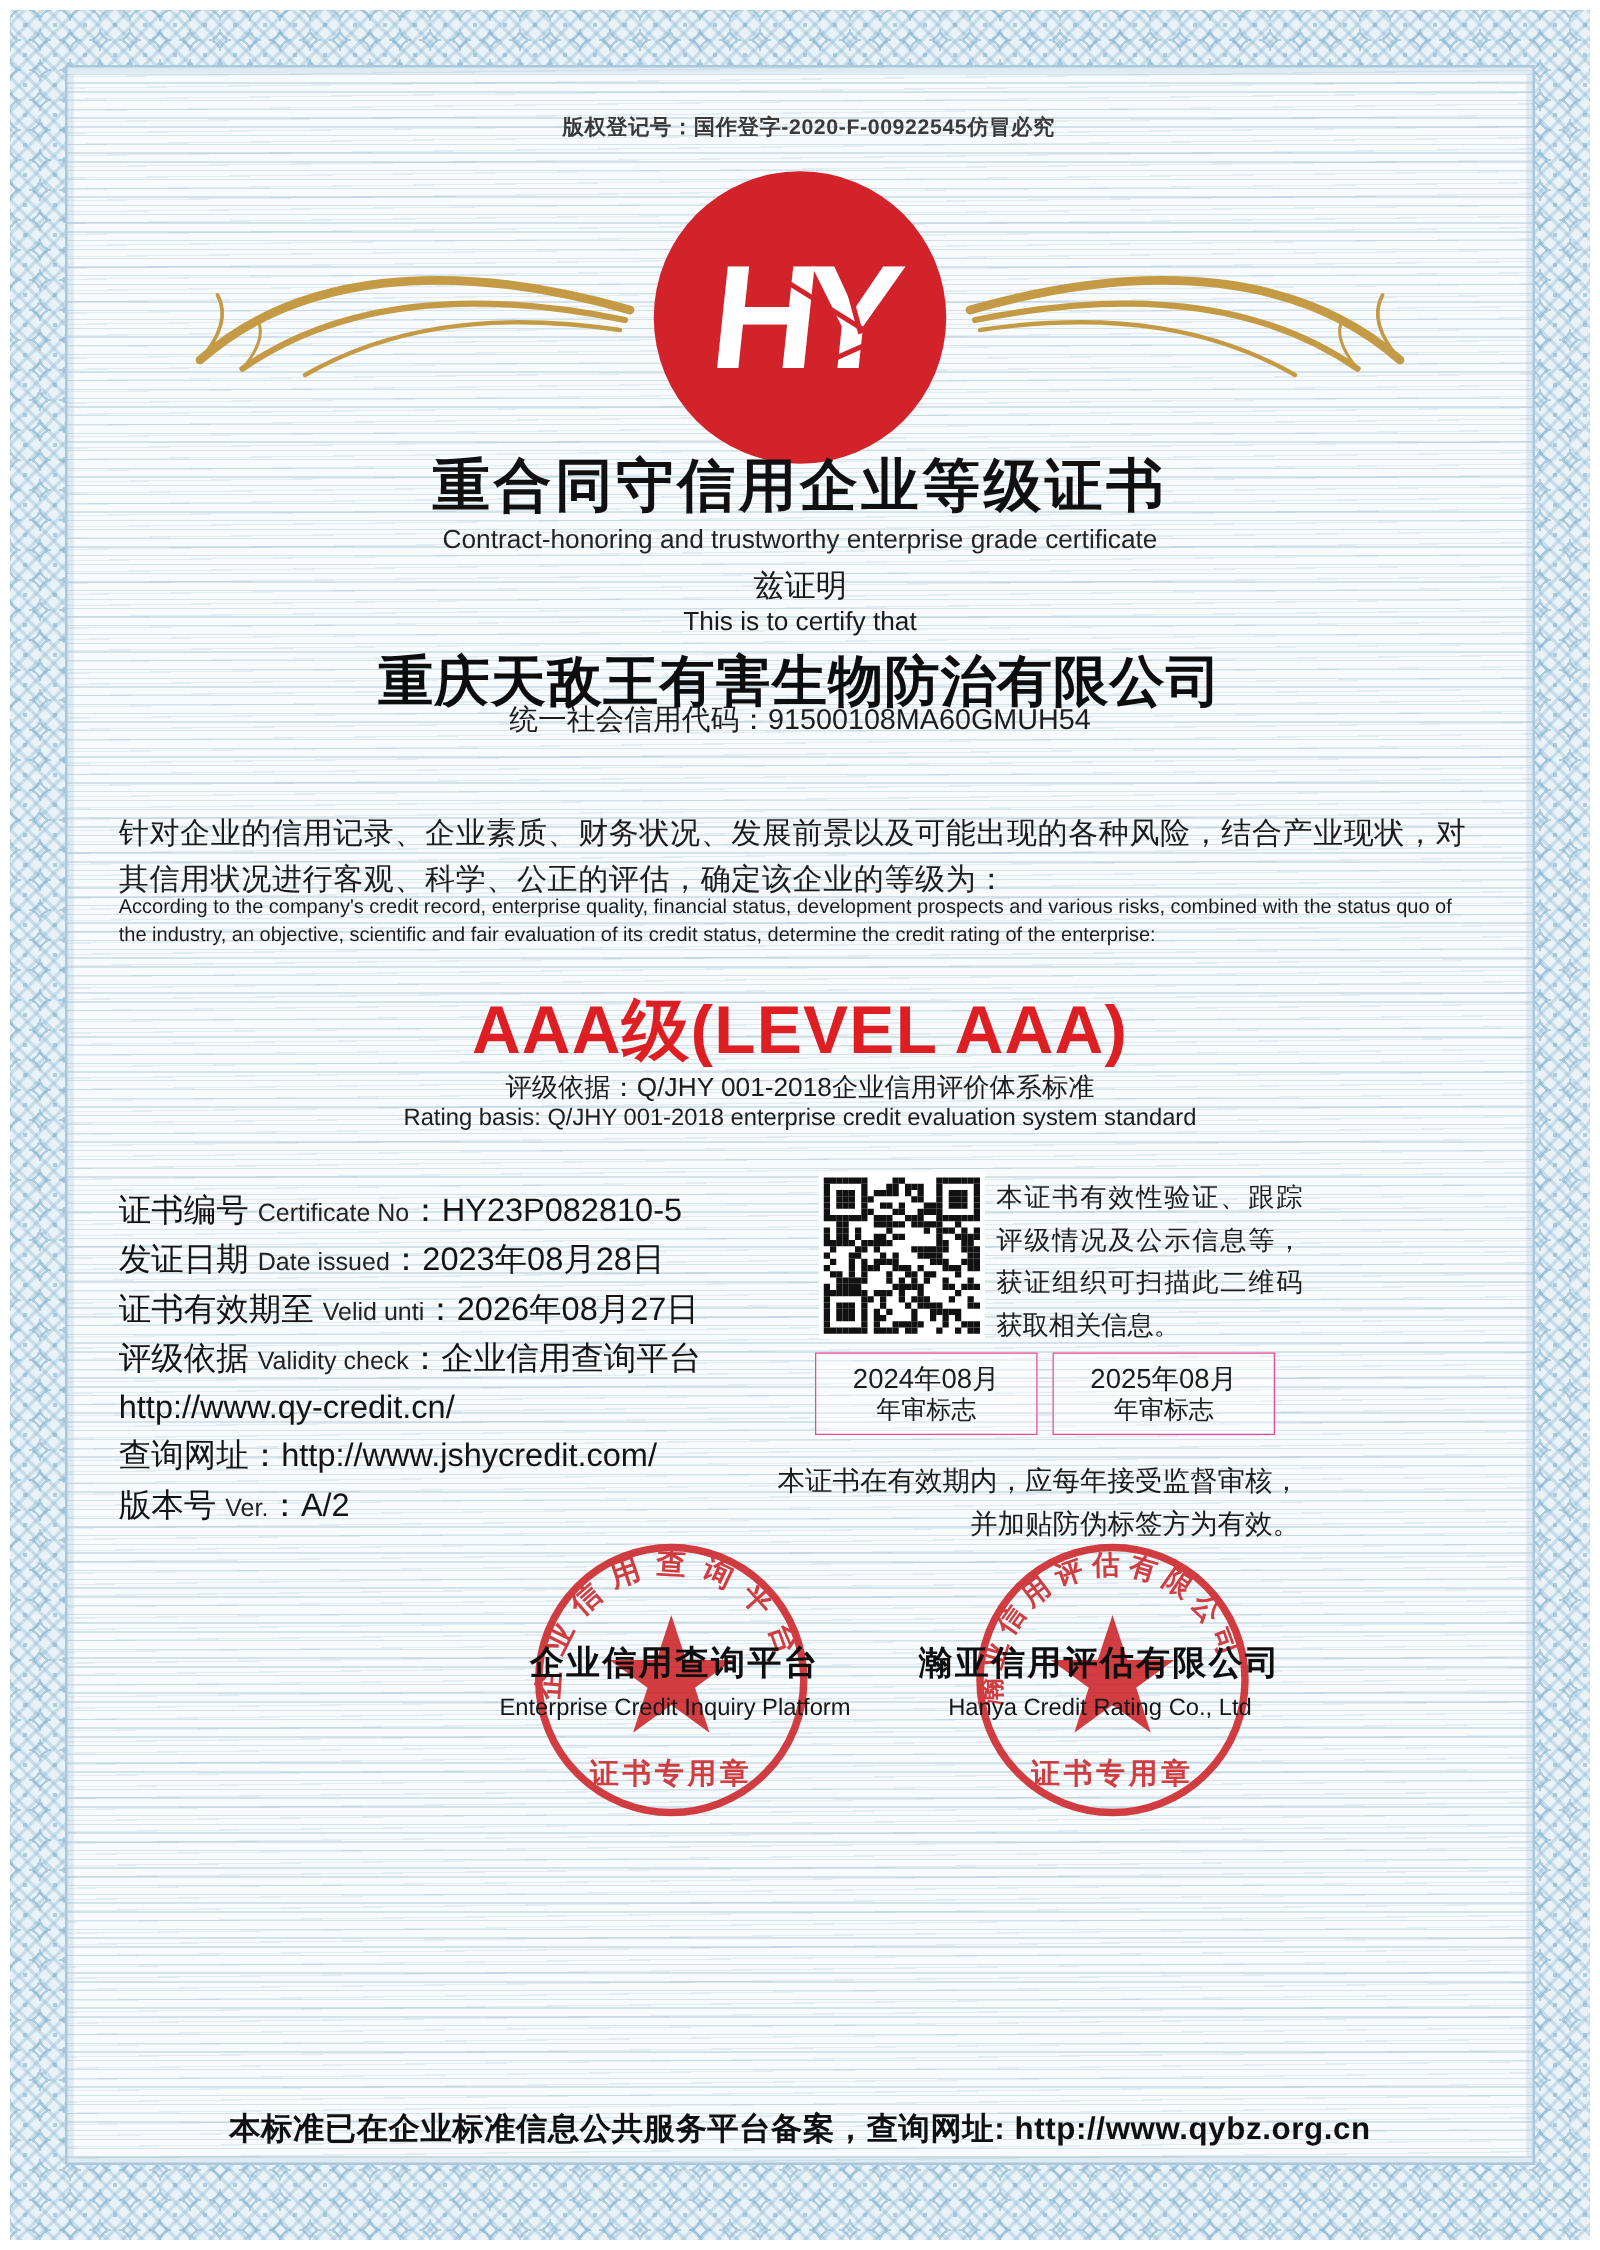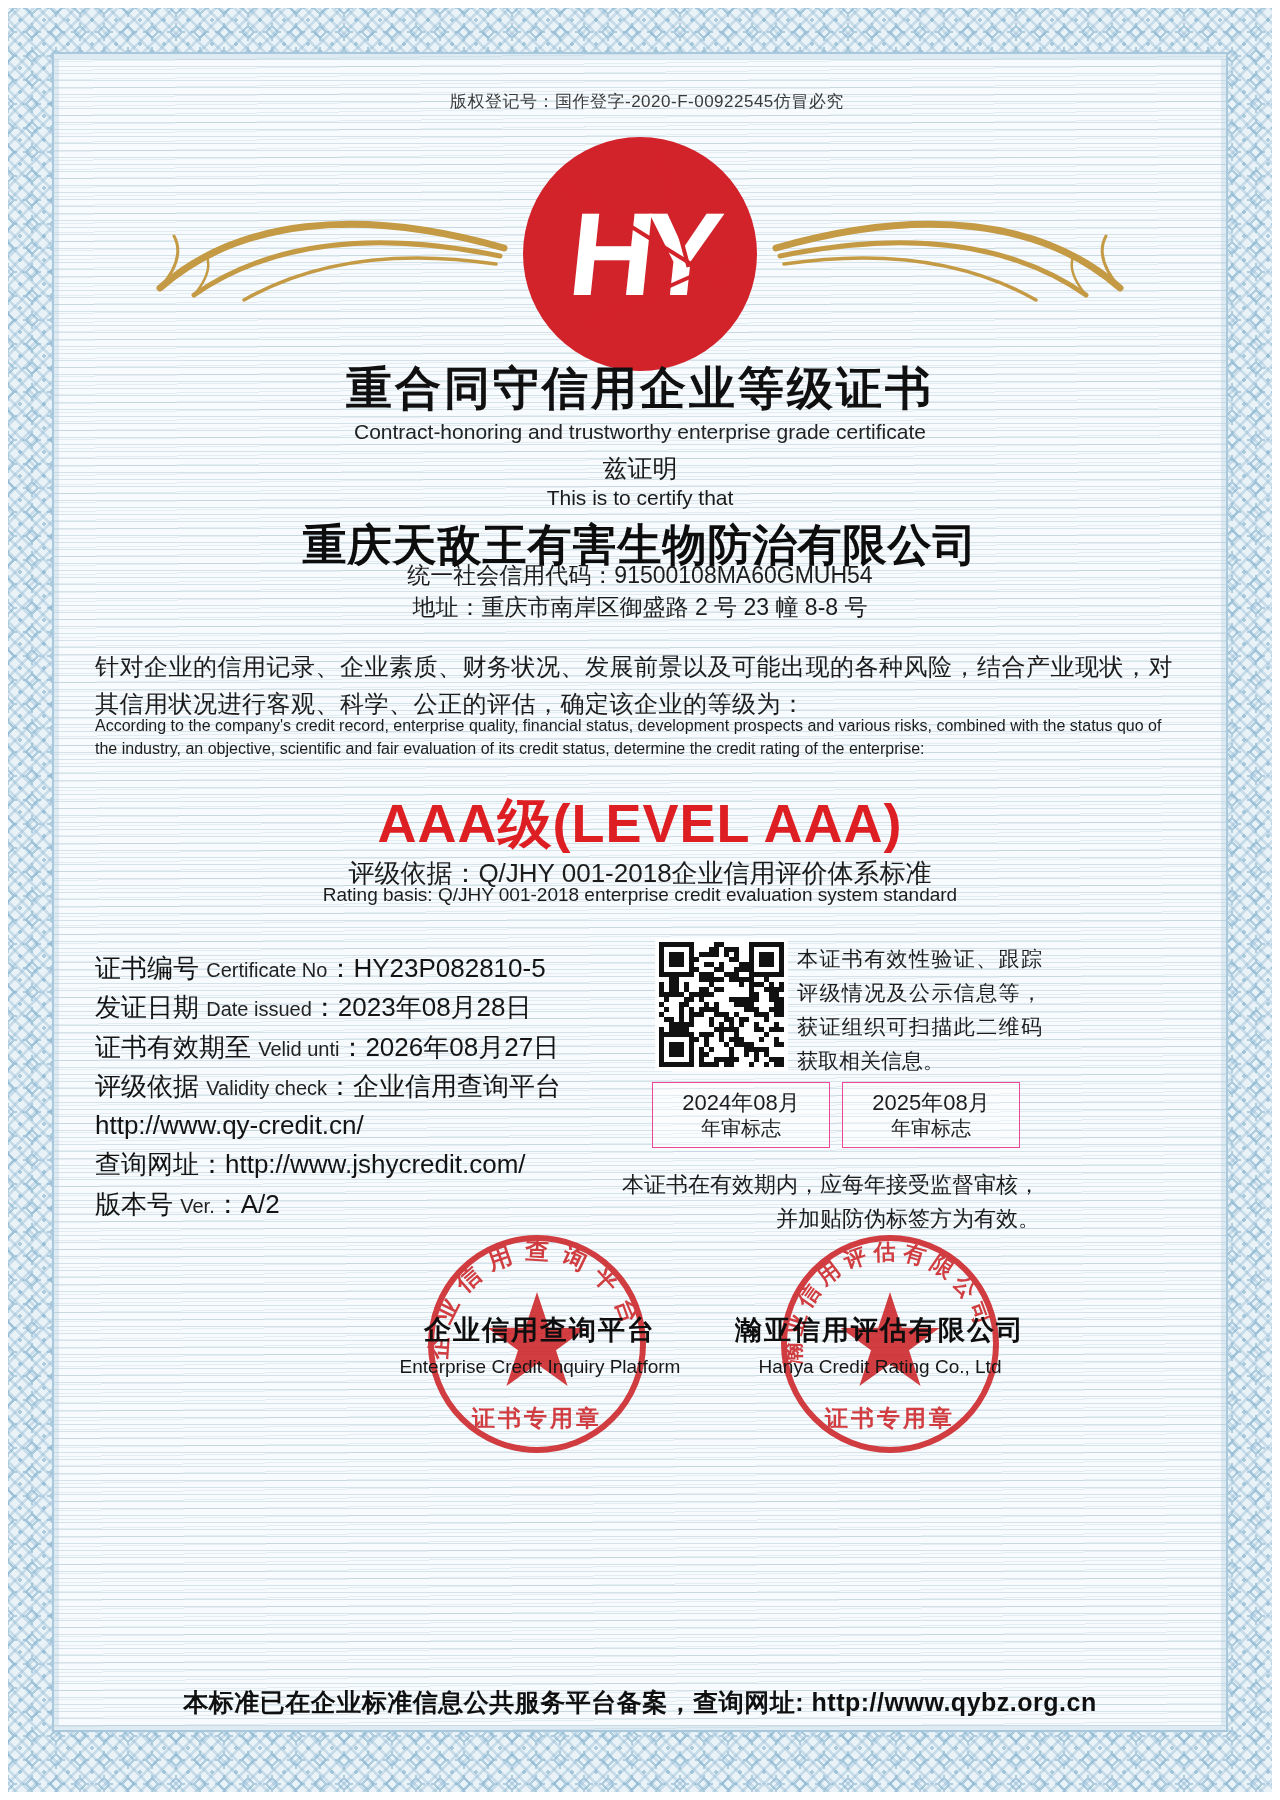--- a/index.html
+++ b/index.html
@@ -14,21 +14,21 @@
     background-size:24px 24px,14px 14px,14px 14px;}
   
   .paper{position:absolute;left:52px;right:52px;top:52px;bottom:68px;background:#f7fbfd;
     background-image:
       repeating-linear-gradient(180deg, rgba(122,160,182,.28) 0 1px, rgba(122,160,182,0) 1px 7px),
       repeating-linear-gradient(179.3deg, rgba(122,160,182,.16) 0 1px, rgba(122,160,182,0) 1px 9px);
     box-shadow:inset 0 0 0 2px #a9c8db, inset 0 0 0 7px rgba(169,200,219,.30);}
   .abs{position:absolute;}
   .ctr{left:0;right:0;text-align:center;}
 
-  .copyright{top:90px;left:450px;font-size:17px;font-weight:400;color:#3a3a3a;letter-spacing:.5px;}
+  .copyright{top:90px;left:450px;font-size:17px;font-weight:700;color:#3a3a3a;letter-spacing:.5px;}
 
   
   .logo-circle{left:523px;top:137px;width:234px;height:234px;border-radius:50%;background:#d2222a;
     display:flex;align-items:center;justify-content:center;overflow:hidden;}
   .logo-text{font-size:118px;font-weight:bold;color:#fff;letter-spacing:-12px;transform:skewX(-6deg);line-height:1;}
   .crack{position:absolute;background:#d2222a;height:4px;}
   .crack1{width:200px;left:20px;top:95px;transform:rotate(32deg);}
   .crack2{width:160px;left:60px;top:150px;transform:rotate(-24deg);}
   .crack3{width:120px;left:90px;top:70px;transform:rotate(75deg);}
 
@@ -42,21 +42,21 @@
   .certify-en{top:486px;font-size:21px;color:#1a1a1a;}
   .company{top:516px;font-size:44px;font-weight:bold;color:#0d0d0d;letter-spacing:1px;}
   .code-line{top:560px;font-size:23px;}
   .addr-line{top:592px;font-size:23px;}
 
   .para{left:95px;right:92px;text-align:left;}
   .para-zh{top:648px;font-size:24px;line-height:1.55;letter-spacing:.5px;}
   .para-en{top:714px;font-size:16px;line-height:1.45;}
 
   .rating{top:788px;font-size:54px;font-weight:bold;color:#dd1f23;letter-spacing:1px;}
-  .basis-zh{top:856px;font-size:26px;}
+  .basis-zh{top:856px;font-size:21px;}
   .basis-en{top:884px;font-size:19px;}
 
   .details{left:95px;top:952px;width:545px;}
   .drow{margin-bottom:6px;font-size:26px;line-height:1.28;white-space:nowrap;}
   .drow .zh{font-size:26px;color:#141414;}
   .drow .en{font-size:20px;color:#222;}
   .drow .val{font-size:26px;color:#141414;}
 
   .qr{left:655px;top:938px;width:133px;height:133px;background:#fff;padding:0;}
   .qr svg{display:block;}
@@ -116,21 +116,20 @@
     <span class="crack crack2"></span>
     <span class="crack crack3"></span>
   </div>
 
   <div class="abs ctr title-zh">重合同守信用企业等级证书</div>
   <div class="abs ctr title-en">Contract-honoring and trustworthy enterprise grade certificate</div>
   <div class="abs ctr certify-zh">兹证明</div>
   <div class="abs ctr certify-en">This is to certify that</div>
   <div class="abs ctr company">重庆天敌王有害生物防治有限公司</div>
   <div class="abs ctr code-line">统一社会信用代码：91500108MA60GMUH54</div>
-  <div class="abs ctr addr-line">地址：重庆市南岸区御盛路 2 号 23 幢 8-8 号</div>
 
   <div class="abs para para-zh">针对企业的信用记录、企业素质、财务状况、发展前景以及可能出现的各种风险，结合产业现状，对其信用状况进行客观、科学、公正的评估，确定该企业的等级为：</div>
   <div class="abs para para-en">According to the company's credit record, enterprise quality, financial status, development prospects and various risks, combined with the status quo of the industry, an objective, scientific and fair evaluation of its credit status, determine the credit rating of the enterprise:</div>
 
   <div class="abs ctr rating">AAA级(LEVEL AAA)</div>
   <div class="abs ctr basis-zh">评级依据：Q/JHY 001-2018企业信用评价体系标准</div>
   <div class="abs ctr basis-en">Rating basis: Q/JHY 001-2018 enterprise credit evaluation system standard</div>
 
   <div class="abs details">
     <div class="drow">

